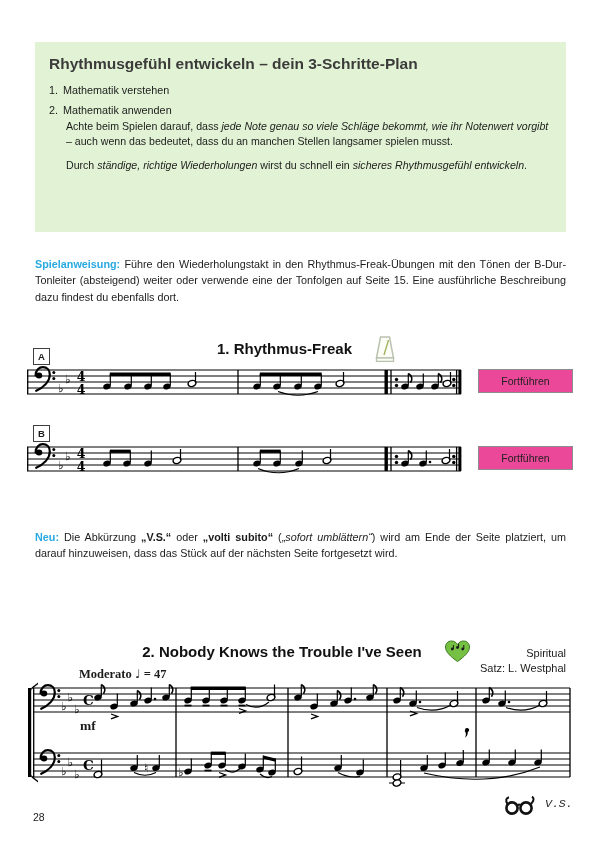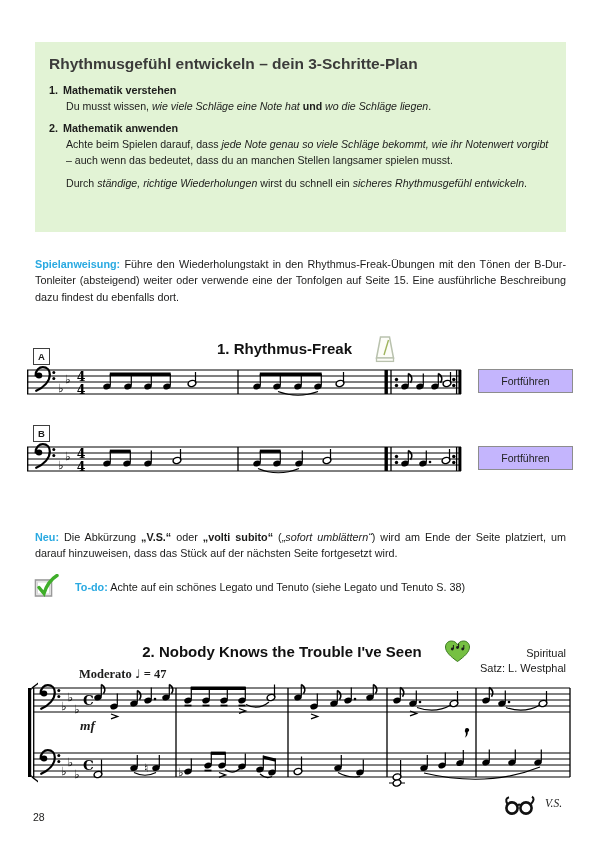--- a/index.html
+++ b/index.html
@@ -3,51 +3,51 @@
 <meta charset="utf-8">
 <style>
   html,body{margin:0;padding:0;background:#ffffff;}
   .page{position:relative;width:600px;height:849px;background:#fff;overflow:hidden;
         font-family:"Liberation Sans",sans-serif;color:#1c1c1b;}
   
   .green-box{position:absolute;left:35px;top:42px;width:531px;height:190px;box-sizing:border-box;
              background:#e2f3d5;padding:13px 16px 0 14px;}
   .green-box h1{margin:0 0 11px 0;font-size:15.5px;font-weight:600;color:#3b3b3a;}
   .step{margin-bottom:8px;}
-  .step-head{font-weight:bold;font-size:10.8px;}
+  .step-head{font-weight:normal;font-size:10.8px;}
   .step-head .step-num{display:inline-block;width:14px;}
   .step-desc{margin:3px 0 0 17px;font-size:10.6px;line-height:1.45;}
   .it{font-style:italic;}
   .b{font-weight:bold;}
   .accent{color:#29a9e1;font-weight:bold;}
   .para{position:absolute;left:35px;width:531px;font-size:10.8px;line-height:1.52;
         text-align:justify;margin:0;}
   
   .piece-head{position:absolute;left:0;width:600px;display:flex;justify-content:center;
               align-items:center;gap:9px;}
   .piece-head h2{margin:13px;font-size:15px;font-weight:bold;color:#111;}
   
   .ex-label{position:absolute;left:33px;width:15px;height:15px;border:1.2px solid #3f3f3f;
             display:flex;align-items:center;justify-content:center;font-size:9.5px;font-weight:bold;}
-  .btn{position:absolute;left:478px;width:95px;height:24px;background:#c4b5fd;border:1px solid #8d8d8d;
+  .btn{position:absolute;left:478px;width:95px;height:24px;background:#ec4899;border:1px solid #8d8d8d;
        font-size:10.5px;color:#222;display:flex;align-items:center;justify-content:center;
        font-family:"Liberation Sans",sans-serif;}
   .staff{position:absolute;}
   
   .todo{position:absolute;left:34px;top:574px;display:flex;align-items:flex-start;gap:15px;
         font-size:10.8px;}
   .todo-text{padding-top:7px;}
   
   .credits{position:absolute;right:34px;top:646px;text-align:right;font-size:11px;line-height:1.32;}
   .tempo{position:absolute;left:79px;top:667px;font-size:12.5px;font-weight:bold;
          font-family:"Liberation Serif",serif;}
   .tempo .note{font-family:"DejaVu Sans",sans-serif;font-size:12px;}
   .mf{position:absolute;left:80px;top:718px;font-family:"Liberation Serif",serif;
-      font-style:italic;font-weight:bold;font-size:13.5px;}
-  .vs{position:absolute;left:545px;top:797px;font-family:Liberation Serif, serif;
+      font-weight:bold;font-size:13.5px;}
+  .vs{position:absolute;left:545px;top:797px;font-family:Liberation Mono, monospace;
       font-style:italic;font-size:11.5px;}
   .glasses{position:absolute;left:501px;top:793px;}
   .page-num{position:absolute;left:33px;top:811px;font-size:10.5px;}
   
   svg .sl{stroke:#000;stroke-width:1;}
   svg .bl{stroke:#000;stroke-width:1.3;}
   svg .blk{fill:#000;}
   svg .stem{stroke:#000;stroke-width:1.2;}
   svg .tie{fill:none;stroke:#000;stroke-width:1.2;}
   svg .ten{stroke:#000;stroke-width:1.7;}
@@ -73,21 +73,20 @@
   </defs>
 </svg>
 
 <div class="page">
 
   <section class="green-box">
     <h1>Rhythmusgefühl entwickeln – dein 3-Schritte-Plan</h1>
 
     <div class="step">
       <div class="step-head"><span class="step-num">1.</span><span>Mathematik verstehen</span></div>
-      <p class="step-desc"><span>Du musst wissen, </span><span class="it">wie viele Schläge eine Note hat</span><span class="b"> und </span><span class="it">wo die Schläge liegen</span><span>.</span></p>
     </div>
 
     <div class="step">
       <div class="step-head"><span class="step-num">2.</span><span>Mathematik anwenden</span></div>
       <p class="step-desc"><span>Achte beim Spielen darauf, dass </span><span class="it">jede Note genau so viele Schläge bekommt, wie ihr Notenwert vorgibt</span><span> – auch wenn das bedeutet, dass du an manchen Stellen langsamer spielen musst.</span></p>
     </div>
 
     <div class="step">
       <p class="step-desc" style="margin-top:7px"><span>Durch </span><span class="it">ständige, richtige Wiederholungen</span><span> wirst du schnell ein </span><span class="it">sicheres Rhythmusgefühl entwickeln</span><span>.</span></p>
     </div>
@@ -278,31 +277,20 @@
     <line class="bl" x1="429.6" y1="8" x2="429.6" y2="32"></line>
     <rect class="blk" x="431.4" y="8" width="3" height="24"></rect>
   </svg>
   <button class="btn" style="top:446px">Fortführen</button>
 
   <p class="para" style="top:529px">
     <span class="accent">Neu:</span>
     <span>Die Abkürzung </span><span class="b">„V.S.“</span><span> oder </span><span class="b">„volti subito“</span><span> („</span><span class="it">sofort umblättern“</span><span>) wird am Ende der Seite platziert, um darauf hinzuweisen, dass das Stück auf der nächsten Seite fortgesetzt wird.</span>
   </p>
 
-  <div class="todo">
-    <svg width="26" height="26" viewBox="0 0 26 26">
-      <rect x="1.5" y="6" width="16" height="16" fill="#fff" stroke="#9a9a9a" stroke-width="1.6"></rect>
-      <rect x="3.4" y="7.9" width="12.2" height="12.2" fill="none" stroke="#d9d9d9" stroke-width="1.2"></rect>
-      <path d="M5,13.5 L10,19.5 C12,13 16.5,5.5 23,1.5" fill="none" stroke="#3fae2a" stroke-width="3.4" stroke-linecap="round"></path>
-    </svg>
-    <div class="todo-text">
-      <span class="accent">To-do:</span>
-      <span>Achte auf ein schönes Legato und Tenuto (siehe Legato und Tenuto S. 38)</span>
-    </div>
-  </div>
 
   <div class="piece-head" style="top:630px">
     <h2>2. Nobody Knows the Trouble I've Seen</h2>
     <svg width="27" height="25" viewBox="0 0 27 25">
       <path d="M13.5,22.5 C6.5,17.5 1.5,13 1.5,8 C1.5,4.5 4.1,2 7.5,2 C10.1,2 12.4,3.5 13.5,5.7 C14.6,3.5 16.9,2 19.5,2 C22.9,2 25.5,4.5 25.5,8 C25.5,13 20.5,17.5 13.5,22.5 Z" fill="#76c043" stroke="#3c7a22" stroke-width="1"></path>
       <circle cx="8.3" cy="10" r="1.4" fill="#1a1a1a"></circle>
         <circle cx="13.5" cy="8.5" r="1.4" fill="#1a1a1a"></circle>
         <circle cx="18.7" cy="10" r="1.4" fill="#1a1a1a"></circle>
       <line x1="9.4" y1="10" x2="9.4" y2="6" stroke="#1a1a1a" stroke-width="1"></line>
         <line x1="14.6" y1="8.5" x2="14.6" y2="4.6" stroke="#1a1a1a" stroke-width="1"></line>

